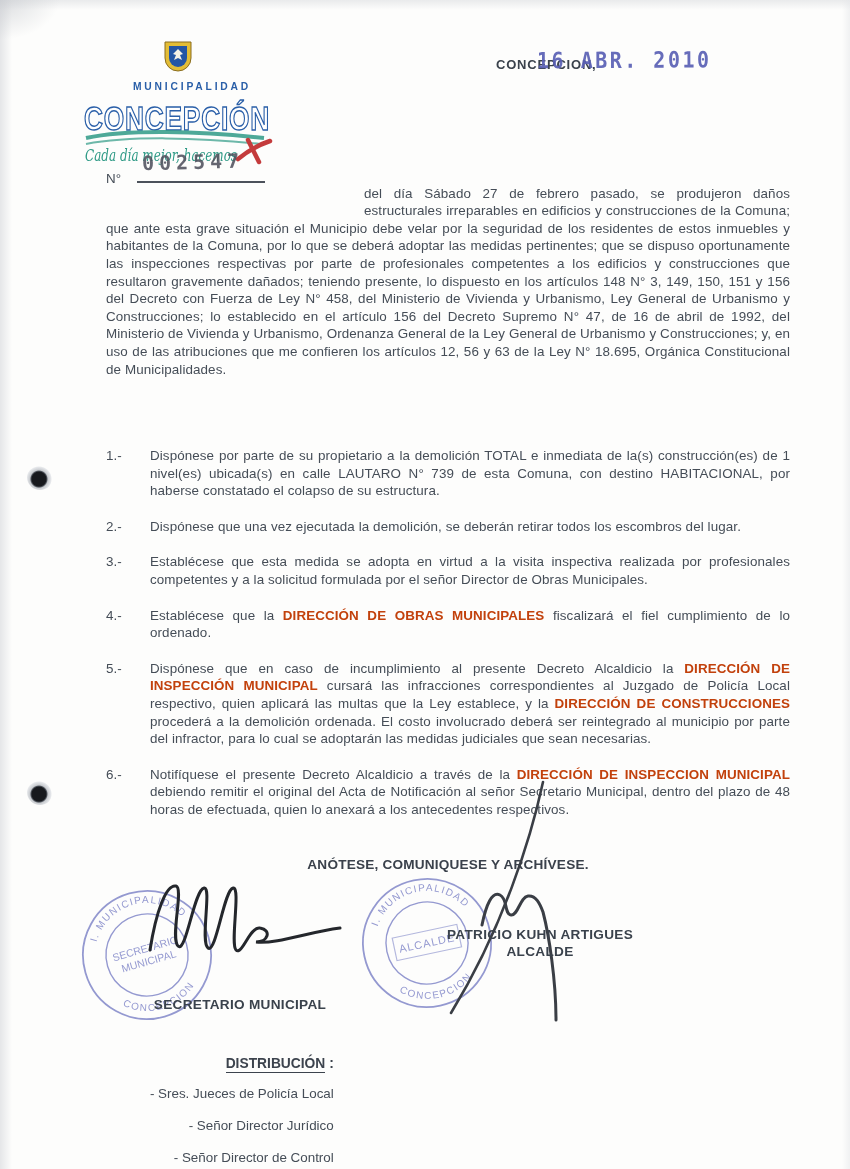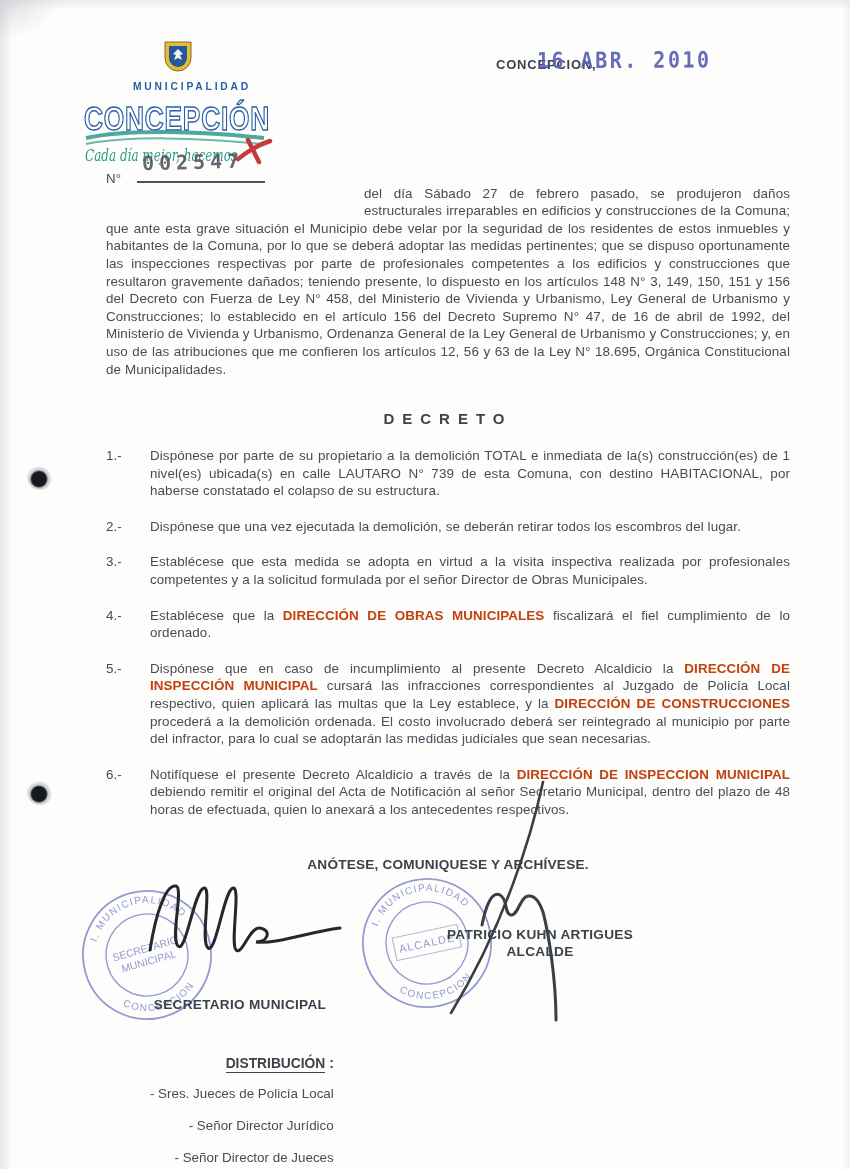--- a/index.html
+++ b/index.html
@@ -112,21 +112,20 @@
     <span class="nro-field">
       <span class="nro-label">N°</span>
       <span class="nro-line"></span>
       <span class="nro-value">002547</span>
     </span>
     <span class="line2-spacer"></span>
     <br>
     <span>del día Sábado 27 de febrero pasado, se produjeron daños estructurales irreparables en edificios y construcciones de la Comuna; que ante esta grave situación el Municipio debe velar por la seguridad de los residentes de estos inmuebles y habitantes de la Comuna, por lo que se deberá adoptar las medidas pertinentes; que se dispuso oportunamente las inspecciones respectivas por parte de profesionales competentes a los edificios y construcciones que resultaron gravemente dañados; teniendo presente, lo dispuesto en los artículos 148 N° 3, 149, 150, 151 y 156 del Decreto con Fuerza de Ley N° 458, del Ministerio de Vivienda y Urbanismo, Ley General de Urbanismo y Construcciones; lo establecido en el artículo 156 del Decreto Supremo N° 47, de 16 de abril de 1992, del Ministerio de Vivienda y Urbanismo, Ordenanza General de la Ley General de Urbanismo y Construcciones; y, en uso de las atribuciones que me confieren los artículos 12, 56 y 63 de la Ley N° 18.695, Orgánica Constitucional de Municipalidades.</span>
   </div>
 
-  <div class="decreto-heading">DECRETO</div>
 
   <div class="items doc-text">
 
       <div class="item">
         <div class="it-num">1.-</div>
         <div class="it-text"><span>Dispónese por parte de su propietario a la demolición TOTAL e inmediata de la(s) construcción(es) de 1 nivel(es) ubicada(s) en calle LAUTARO N° 739 de esta Comuna, con destino HABITACIONAL, por haberse constatado el colapso de su estructura.</span></div>
       </div>
 
       <div class="item">
         <div class="it-num">2.-</div>
@@ -206,18 +205,18 @@
   <div class="sign-names names-right">
     <div>PATRICIO KUHN ARTIGUES</div>
     <div>ALCALDE</div>
   </div>
 
   <div class="distribution">
     <div class="dist-heading"><span class="u">DISTRIBUCIÓN</span><span> :</span></div>
     <div>
         <div class="dist-item">- Sres.  Jueces de Policía Local</div>
         <div class="dist-item">- Señor Director Jurídico</div>
-        <div class="dist-item">- Señor Director de Jueces</div>
+        <div class="dist-item">- Señor Director de Control</div>
         <div class="dist-item">- Señor Decreto de Obras Municipales</div>
       </div>
   </div>
 
 </div>
 
 </body></html>

